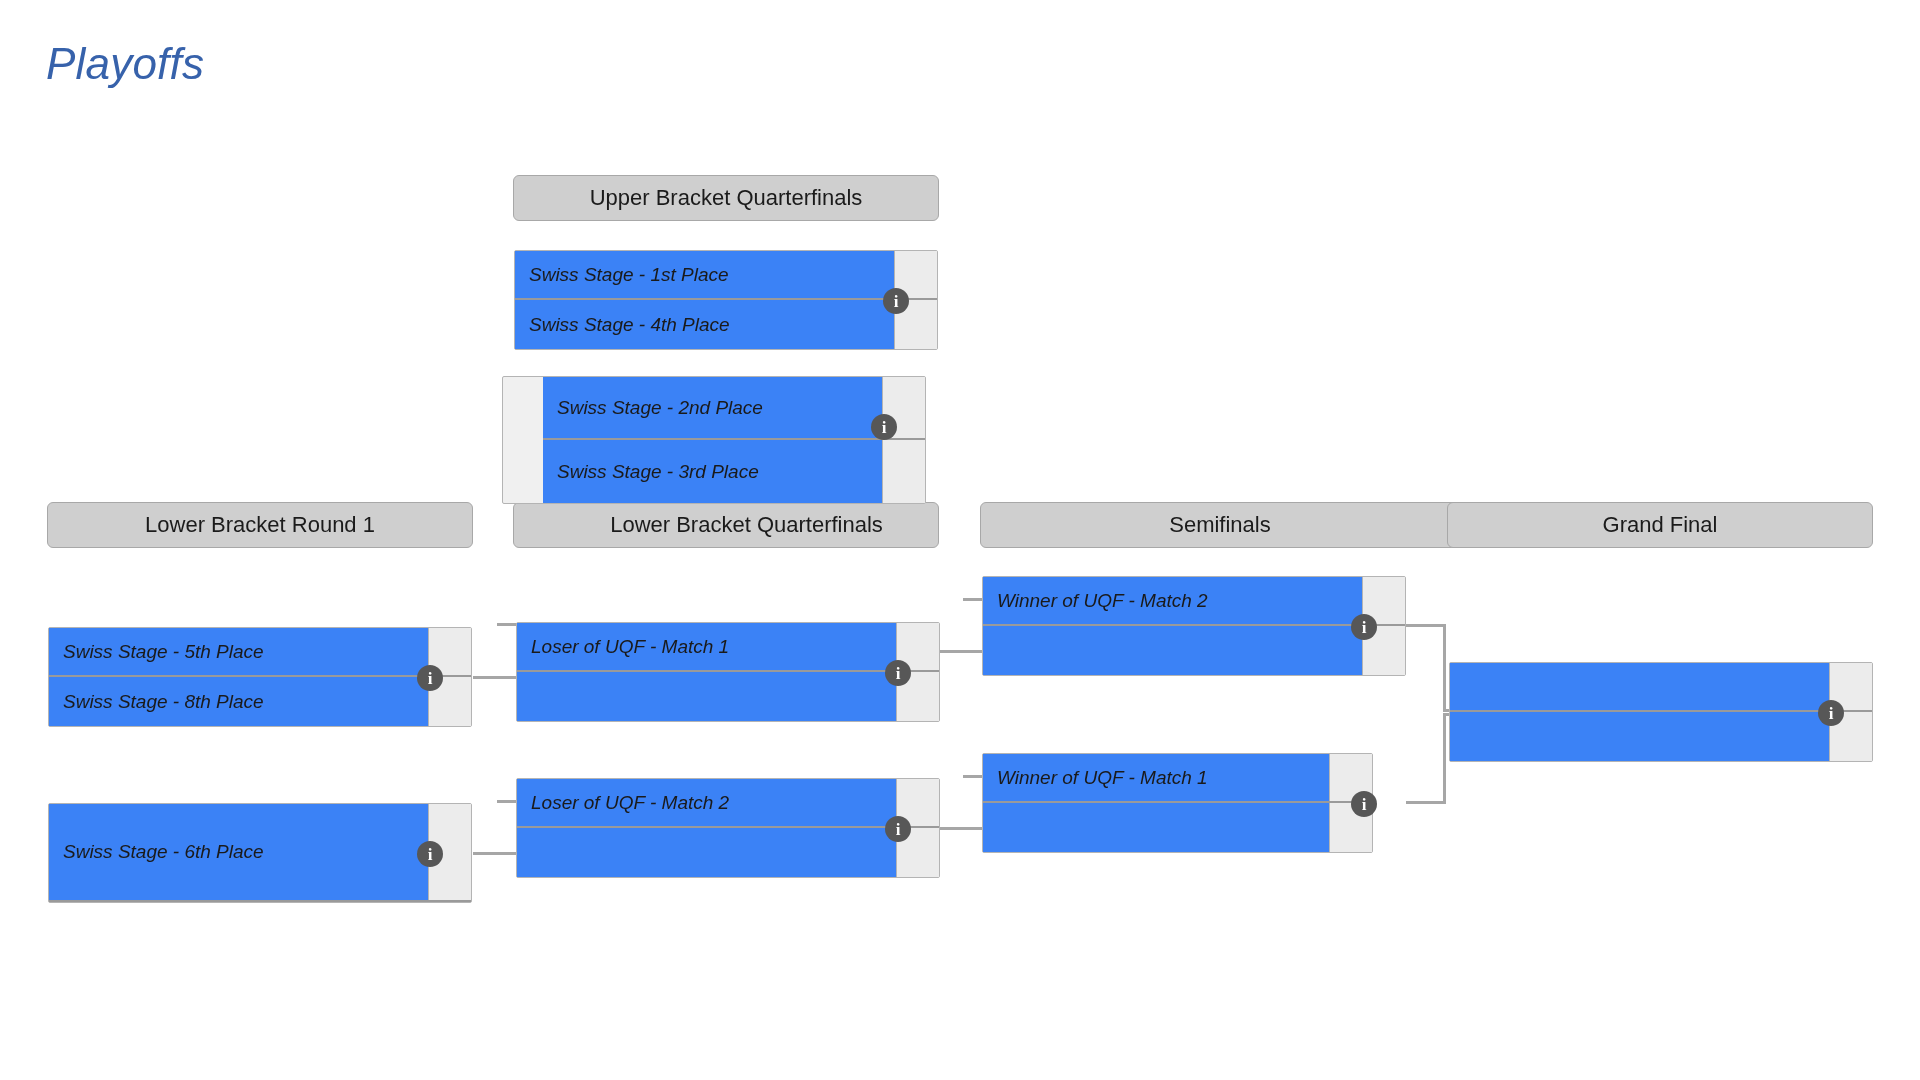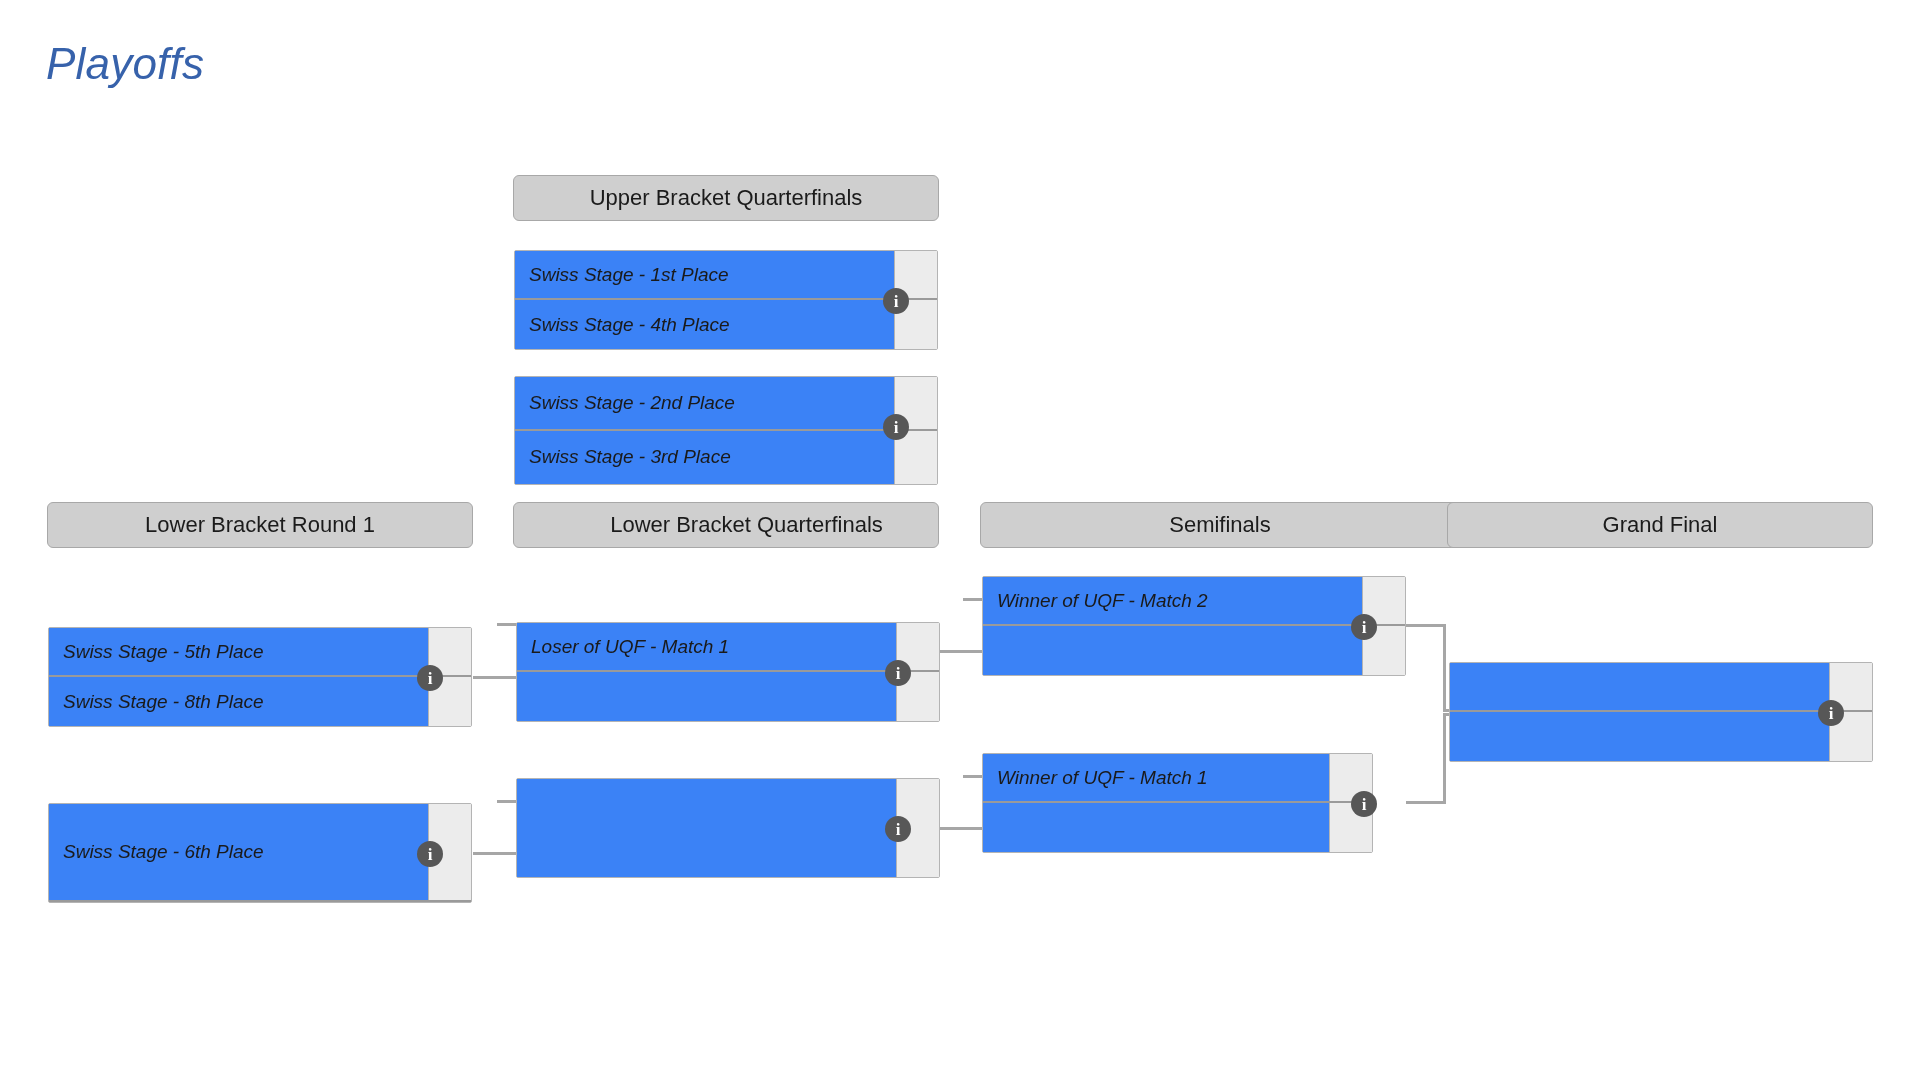--- a/index.html
+++ b/index.html
@@ -162,21 +162,21 @@
       <div class="opponent">Swiss Stage - 1st Place</div>
       <div class="score"></div>
     </div>
     <div class="match-row">
       <div class="opponent">Swiss Stage - 4th Place</div>
       <div class="score"></div>
     </div>
     <div class="info-icon" style="left:368px; top:37px;">i</div>
   </div>
 
-  <div class="match" style="left:514px; top:376px; width:424px; height:109px;">
+  <div class="match" style="left:502px; top:376px; width:424px; height:128px;padding-left:40px;">
     <div class="match-row top">
       <div class="opponent">Swiss Stage - 2nd Place</div>
       <div class="score"></div>
     </div>
     <div class="match-row">
       <div class="opponent">Swiss Stage - 3rd Place</div>
       <div class="score"></div>
     </div>
     <div class="info-icon" style="left:368px; top:37px;">i</div>
   </div>
@@ -207,20 +207,24 @@
       <div class="score"></div>
     </div>
     <div class="match-row">
       <div class="opponent"></div>
       <div class="score"></div>
     </div>
     <div class="info-icon" style="left:368px; top:37px;">i</div>
   </div>
 
   <div class="match" style="left:516px; top:778px; width:424px; height:100px;">
+    <div class="match-row top">
+      <div class="opponent">Loser of UQF - Match 2</div>
+      <div class="score"></div>
+    </div>
     <div class="match-row">
       <div class="opponent"></div>
       <div class="score"></div>
     </div>
     <div class="info-icon" style="left:368px; top:37px;">i</div>
   </div>
 
   <div class="match" style="left:982px; top:576px; width:424px; height:100px;">
     <div class="match-row top">
       <div class="opponent">Winner of UQF - Match 2</div>

